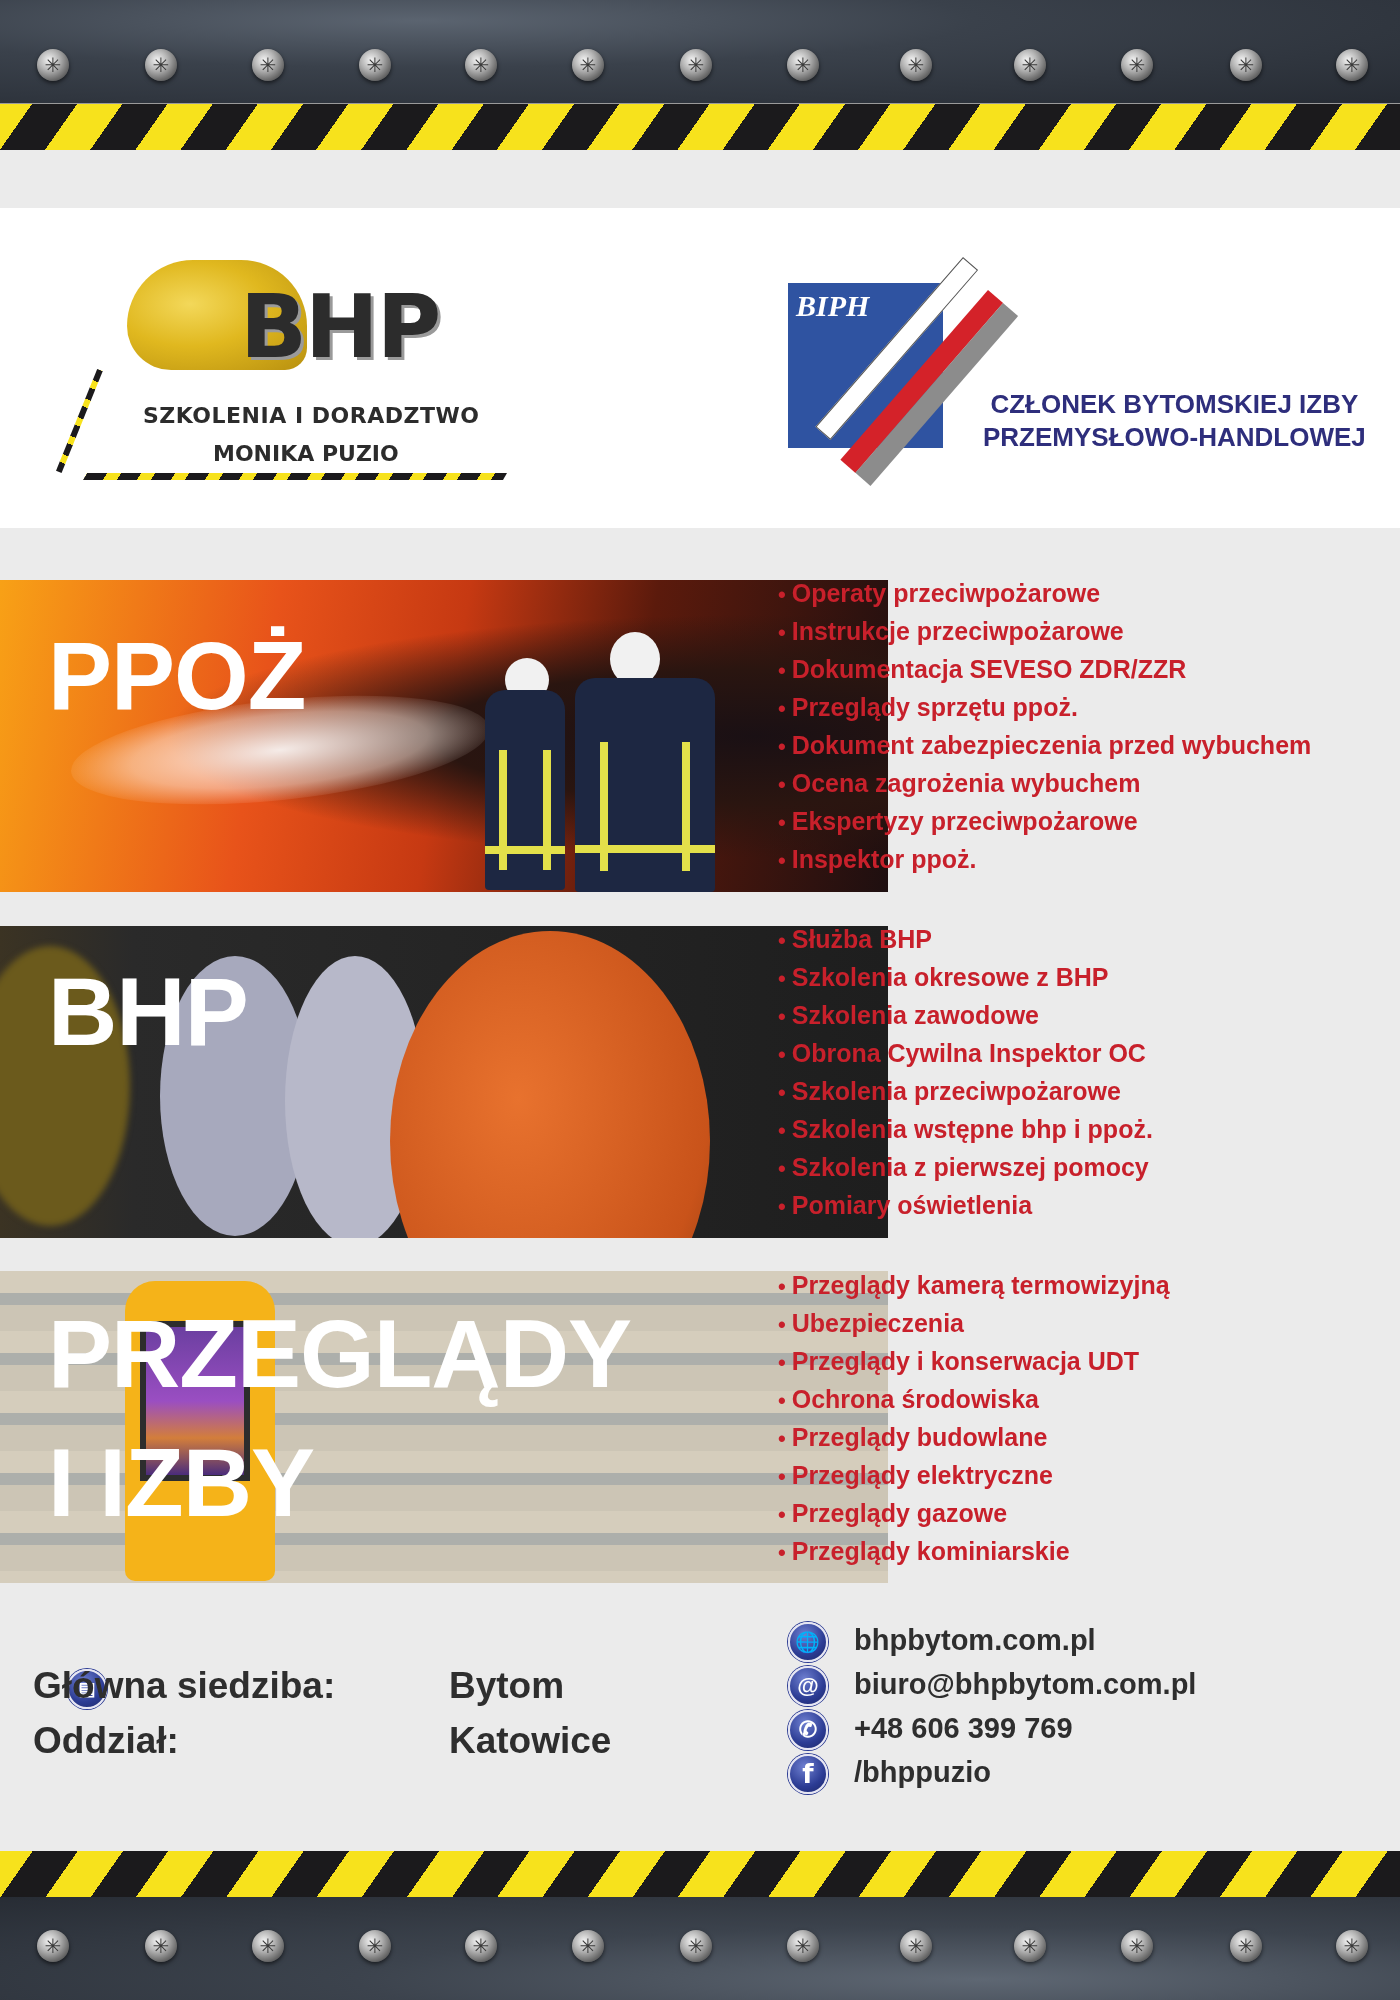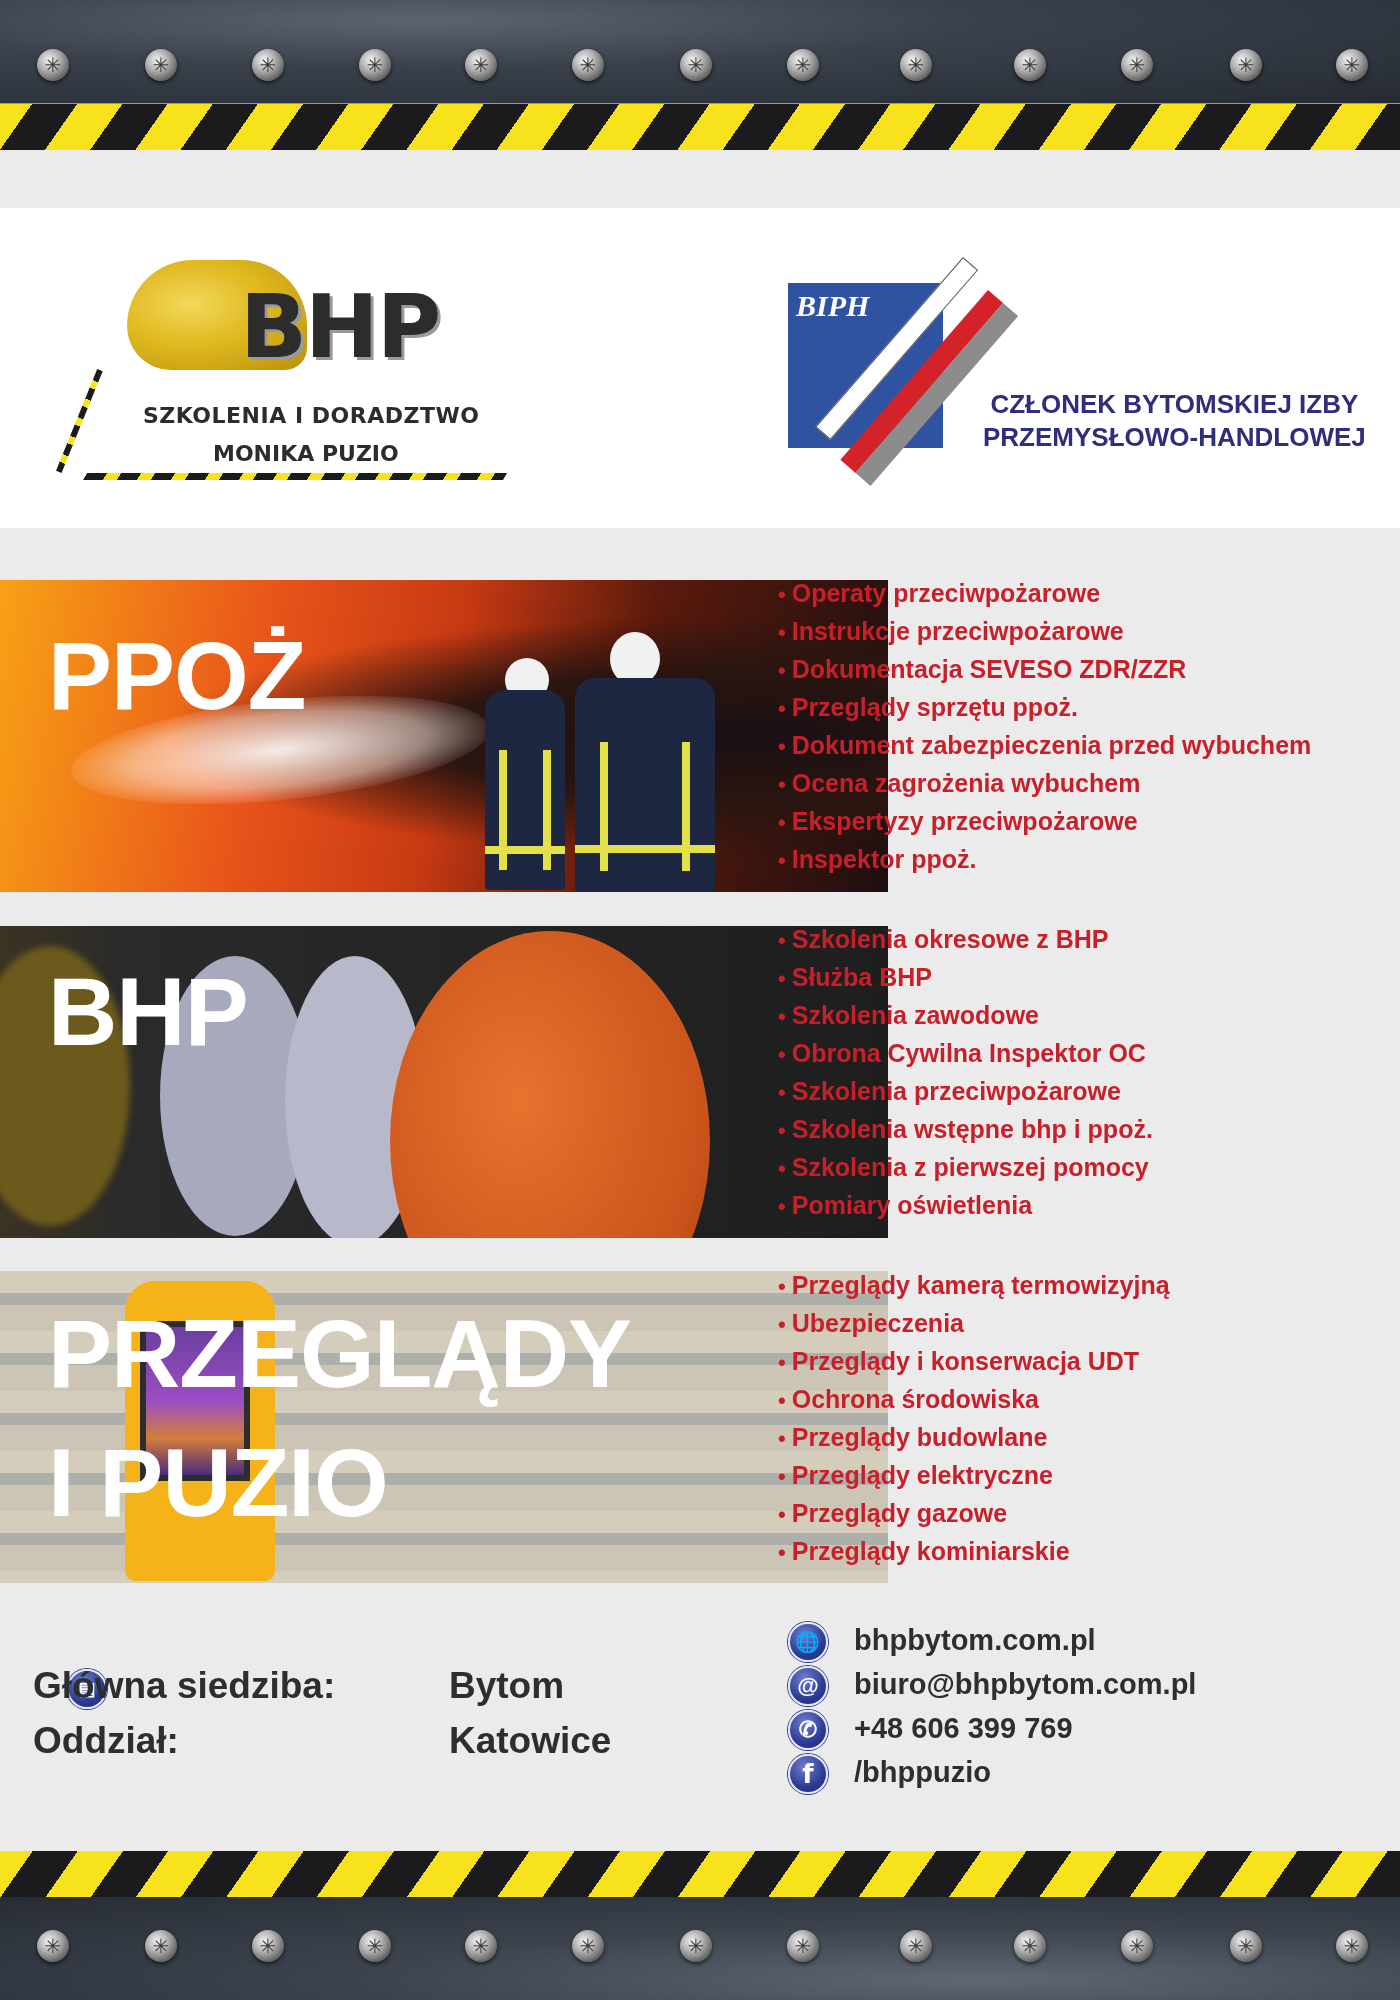--- a/index.html
+++ b/index.html
@@ -161,37 +161,37 @@
 </ul>
 
 <div class="panel bhp">
   <div class="helm" style="left:-30px;top:20px;width:160px;height:280px;background:#6b5a1c;filter:blur(3px)"></div>
   <div class="helm" style="left:160px;top:30px;width:150px;height:280px;background:#a7a9bd"></div>
   <div class="helm" style="left:285px;top:30px;width:140px;height:290px;background:#b7b8c9"></div>
   <div class="helm" style="left:390px;top:5px;width:320px;height:420px;background:radial-gradient(ellipse at 40% 40%,#e8722e,#c9531a 70%,#8c3810)"></div>
   <div class="title">BHP</div>
 </div>
 <ul class="svc-list list-bhp">
+  <li>Służba BHP</li>
   <li>Szkolenia okresowe z BHP</li>
-  <li>Służba BHP</li>
   <li>Szkolenia zawodowe</li>
   <li>Obrona Cywilna Inspektor OC</li>
   <li>Szkolenia przeciwpożarowe</li>
   <li>Szkolenia wstępne bhp i ppoż.</li>
   <li>Szkolenia z pierwszej pomocy</li>
   <li>Pomiary oświetlenia</li>
 </ul>
 
 <div class="panel inne">
   <div class="blur"></div>
   <div class="camera">
     <div class="screen"></div>
   </div>
   <div class="title">PRZEGLĄDY</div>
-  <div class="title l2">I PUZIO</div>
+  <div class="title l2">I IZBY</div>
 </div>
 <ul class="svc-list list-inne">
   <li>Przeglądy kamerą termowizyjną</li>
   <li>Ubezpieczenia</li>
   <li>Przeglądy i konserwacja UDT</li>
   <li>Ochrona środowiska</li>
   <li>Przeglądy budowlane</li>
   <li>Przeglądy elektryczne</li>
   <li>Przeglądy gazowe</li>
   <li>Przeglądy kominiarskie</li>

